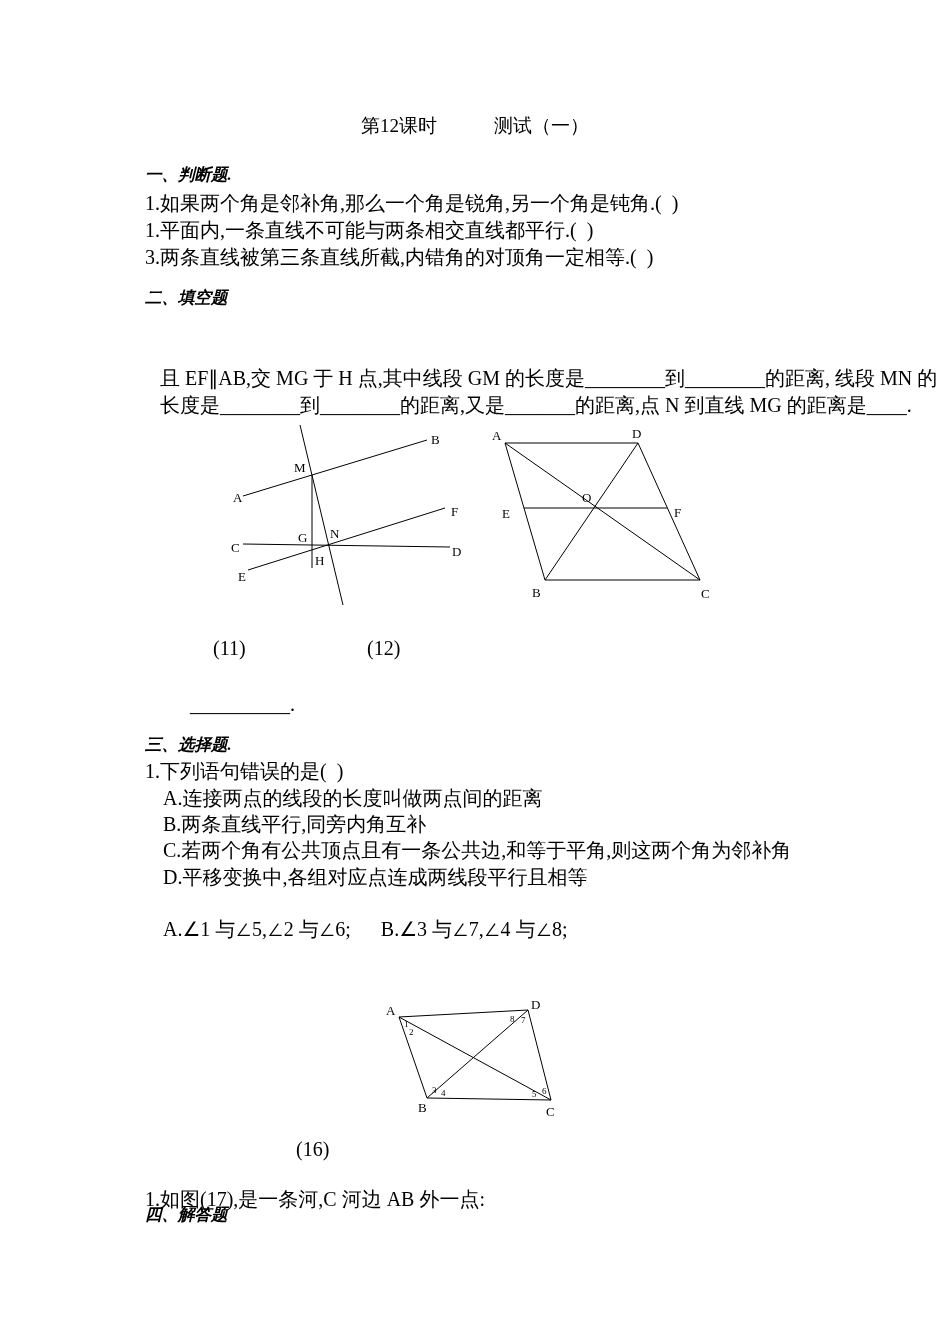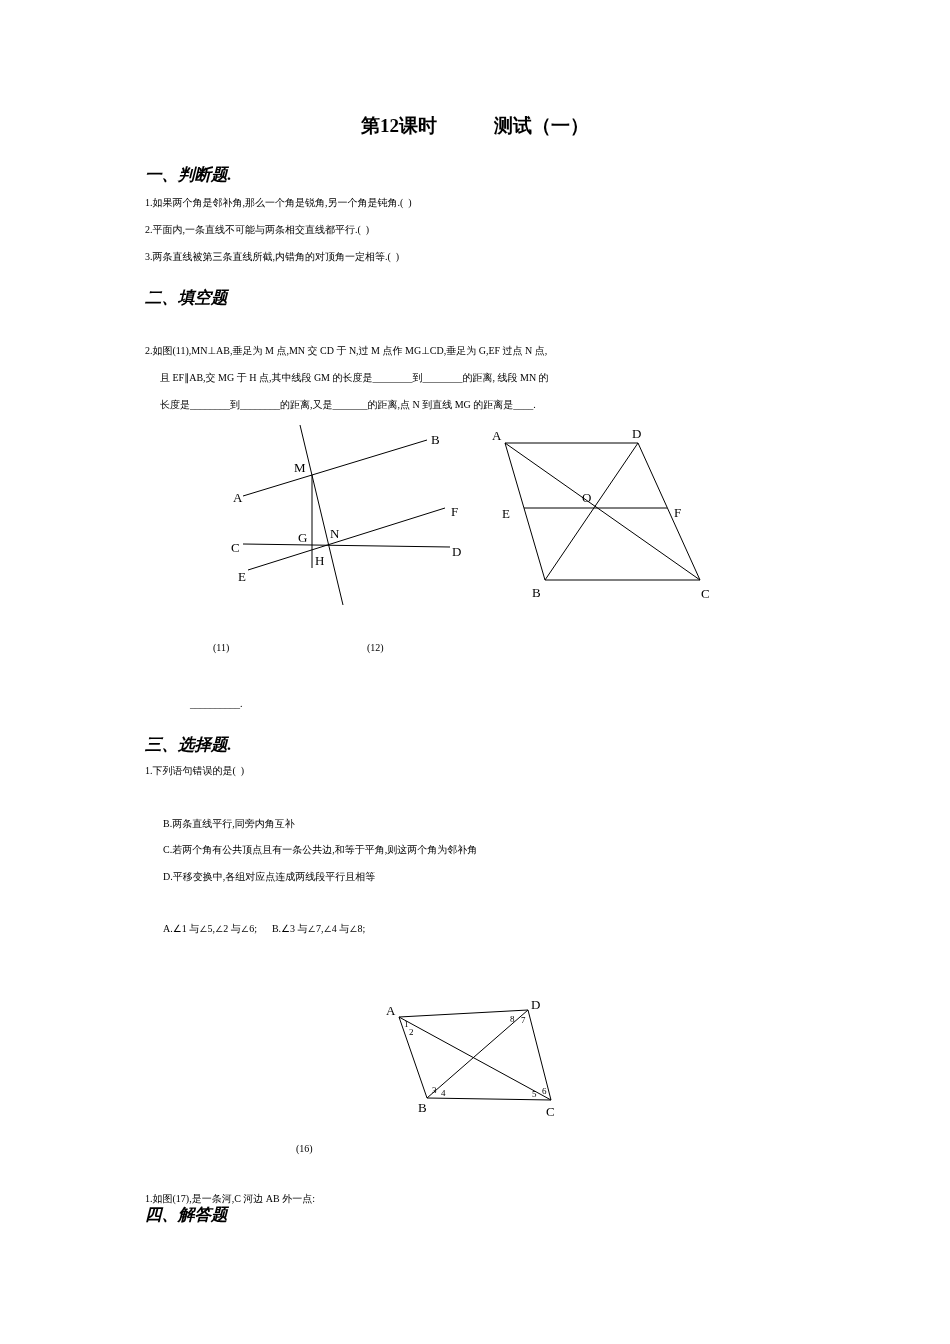--- a/index.html
+++ b/index.html
@@ -2,43 +2,42 @@
 <html><head>
 <meta charset="utf-8">
 <style>
   html,body { margin:0; padding:0; background:#ffffff; }
   .page {
     position:relative; width:950px; height:1344px; background:#ffffff;
     font-family:"Liberation Serif", serif; color:#000; overflow:hidden;
   }
   .title {
     position:absolute; top:113px; left:0; width:100%; text-align:center;
-    font-size:19px; font-weight:bold; white-space:pre;
+    font-size:19px; font-weight:normal; white-space:pre;
   }
-  .ln { position:absolute; font-size:10px; line-height:18px; white-space:pre; }
+  .ln { position:absolute; font-size:20px; line-height:18px; white-space:pre; }
   .bold { font-weight:bold; font-size:16.5px;font-style:italic; }
   .fig { position:absolute; }
   .fig line { stroke:#000; stroke-width:1; fill:none; }
   .fig text { font-size:13px; font-family:"Liberation Serif", serif; fill:#000; }
   .fig text.small { font-size:9px; }
 </style>
 </head>
 <body>
 
 <div class="page">
 
   <div class="title">第12课时　　　测试（一）</div>
 
   <div class="ln bold" style="top:166px;left:145px">一、判断题.</div>
   <div class="ln" style="top:194px;left:145px">1.如果两个角是邻补角,那么一个角是锐角,另一个角是钝角.(  )</div>
-  <div class="ln" style="top:221px;left:145px">2.平面内,一条直线不可能与两条相交直线都平行.(  )</div>
+  <div class="ln" style="top:221px;left:145px">1.平面内,一条直线不可能与两条相交直线都平行.(  )</div>
   <div class="ln" style="top:248px;left:145px">3.两条直线被第三条直线所截,内错角的对顶角一定相等.(  )</div>
 
   <div class="ln bold" style="top:289px;left:145px">二、填空题</div>
-  <div class="ln" style="top:342px;left:145px">2.如图(11),MN⊥AB,垂足为 M 点,MN 交 CD 于 N,过 M 点作 MG⊥CD,垂足为 G,EF 过点 N 点,</div>
   <div class="ln" style="top:396px;left:160px">长度是________到________的距离,又是_______的距离,点 N 到直线 MG 的距离是____.</div>
   <div class="ln" style="top:369px;left:160px">且 EF∥AB,交 MG 于 H 点,其中线段 GM 的长度是________到________的距离, 线段 MN 的</div>
 
   <svg class="fig" style="left:215px;top:420px" width="260" height="195" viewBox="0 0 260 195">
     <line x1="28" y1="76" x2="212" y2="20"></line>
     <line x1="85" y1="5" x2="128" y2="185"></line>
     <line x1="28" y1="124" x2="235" y2="127"></line>
     <line x1="33" y1="150" x2="230" y2="88"></line>
     <line x1="97" y1="55" x2="97" y2="148"></line>
     <text x="18" y="82">A</text>
@@ -70,20 +69,21 @@
     <text x="221" y="178">C</text>
   </svg>
 
   <div class="ln" style="top:639px;left:213px">(11)</div>
   <div class="ln" style="top:639px;left:367px">(12)</div>
 
   <div class="ln" style="top:695px;left:190px">__________.</div>
 
   <div class="ln bold" style="top:736px;left:145px">三、选择题.</div>
   <div class="ln" style="top:762px;left:145px">1.下列语句错误的是(  )</div>
+  <div class="ln" style="top:789px;left:163px">A.连接两点的线段的长度叫做两点间的距离</div>
   <div class="ln" style="top:815px;left:163px">B.两条直线平行,同旁内角互补</div>
   <div class="ln" style="top:841px;left:163px">C.若两个角有公共顶点且有一条公共边,和等于平角,则这两个角为邻补角</div>
   <div class="ln" style="top:868px;left:163px">D.平移变换中,各组对应点连成两线段平行且相等</div>
   <div class="ln" style="top:920px;left:163px">A.∠1 与∠5,∠2 与∠6;　  B.∠3 与∠7,∠4 与∠8;</div>
 
   <svg class="fig" style="left:380px;top:995px" width="200" height="130" viewBox="0 0 200 130">
     <line x1="19" y1="22" x2="148" y2="15"></line>
     <line x1="19" y1="22" x2="47" y2="103"></line>
     <line x1="148" y1="15" x2="171" y2="105"></line>
     <line x1="47" y1="103" x2="171" y2="105"></line>

